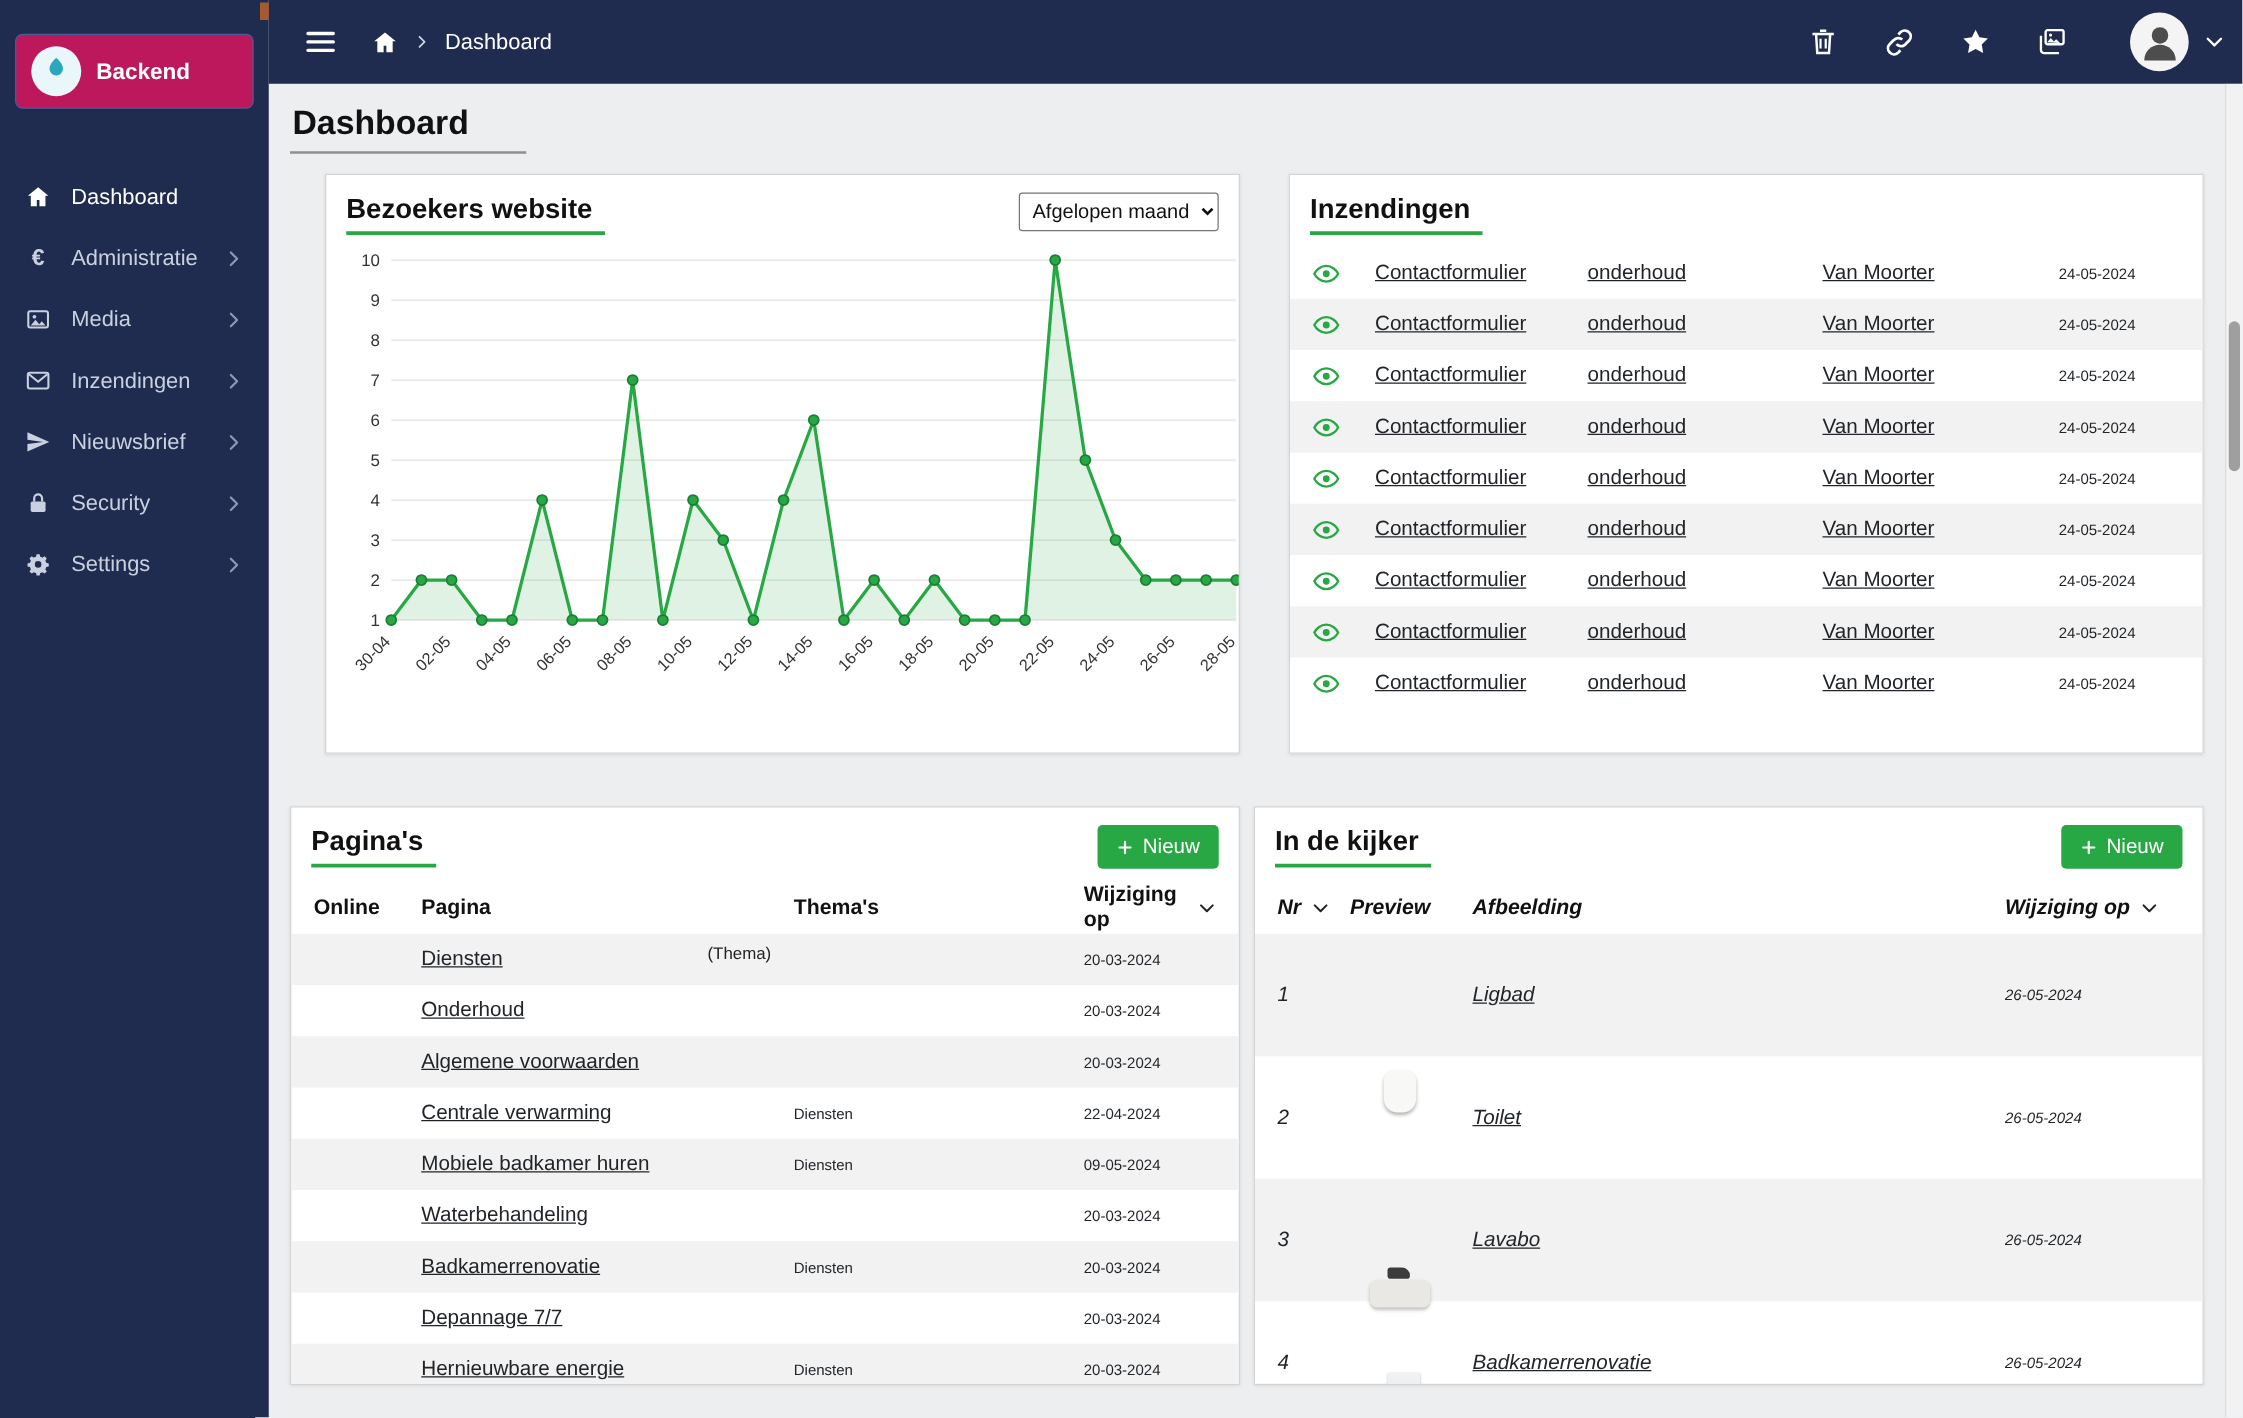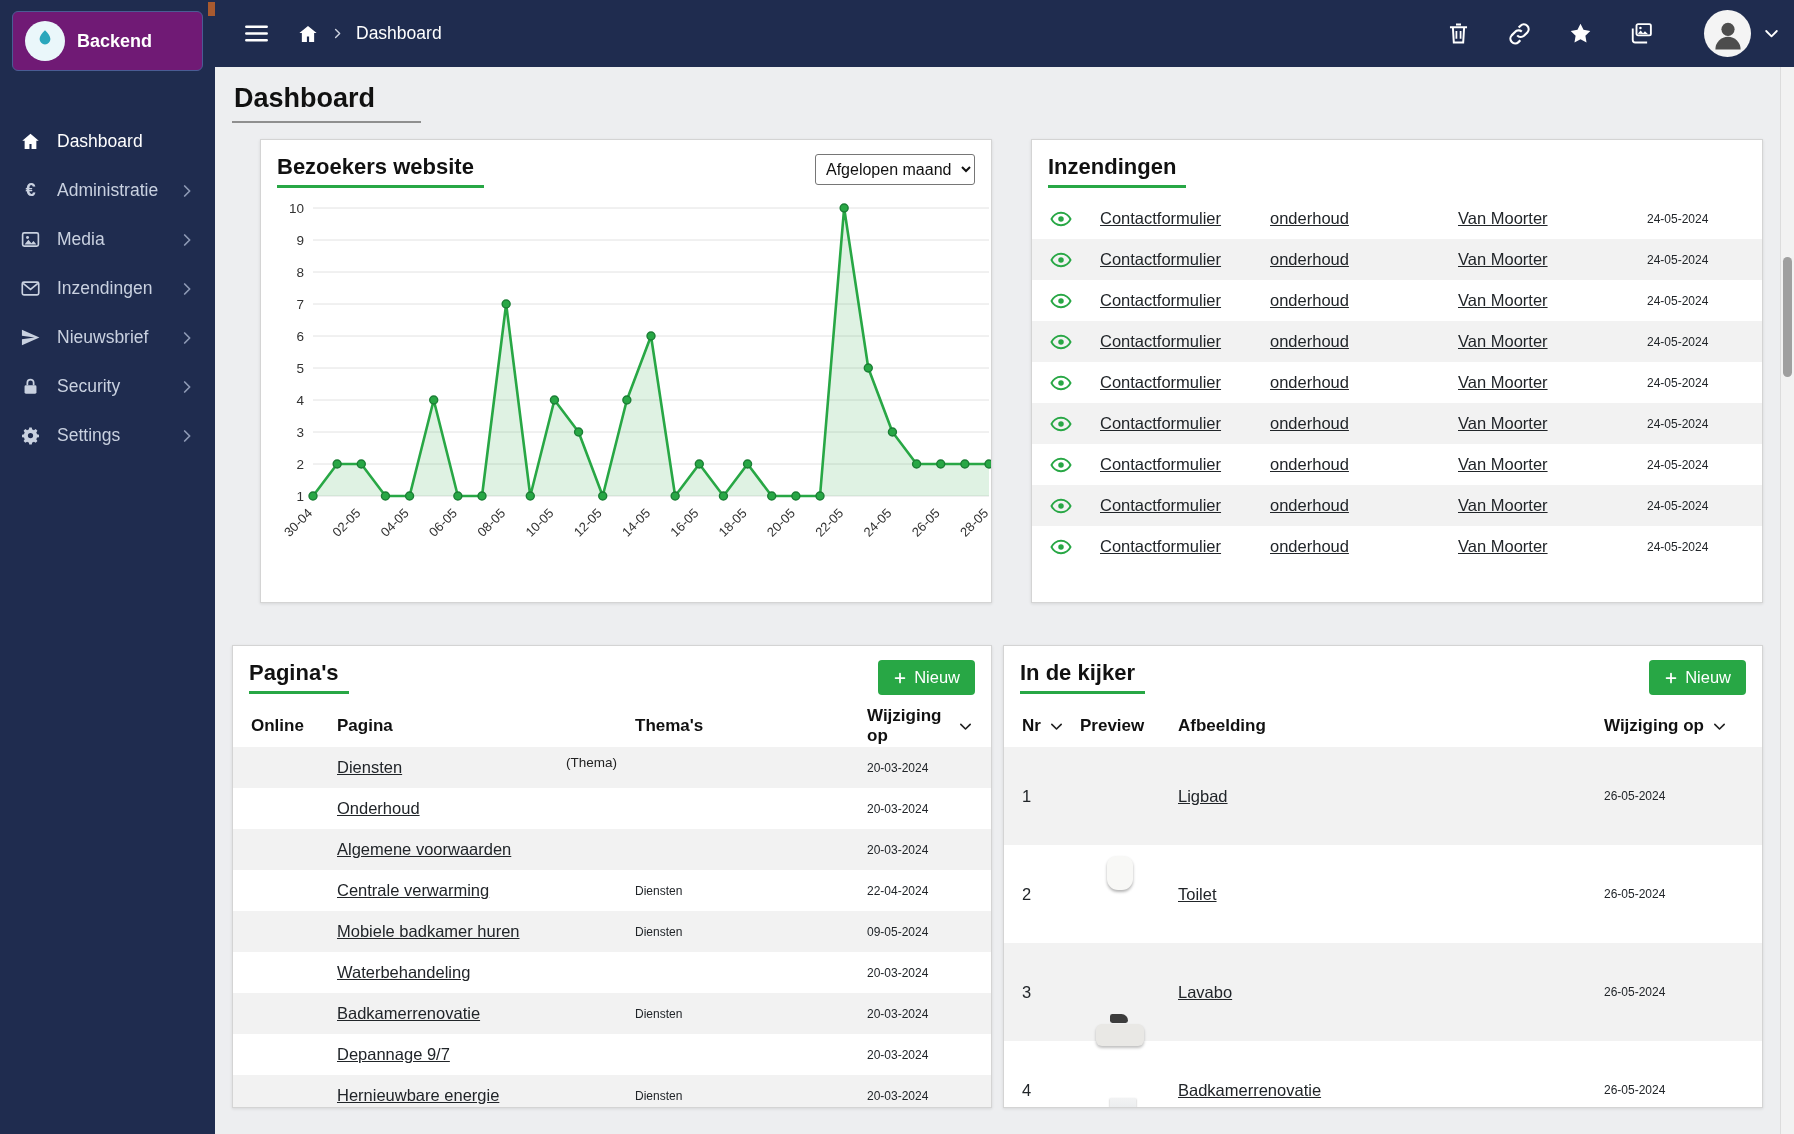--- a/index.html
+++ b/index.html
@@ -3,21 +3,21 @@
 <meta charset="utf-8">
 <style>
   * { box-sizing:border-box; margin:0; padding:0; }
   html,body { width:1794px; height:1134px; }
   body { font-family:"Liberation Sans","DejaVu Sans",sans-serif; background:#edeef0; overflow:hidden; color:#212529; }
   .app { display:flex; height:100%; }
 
   
   .sidebar { width:215px; min-width:215px; background:#1f2c4f; position:relative; }
   .sb-thumb { position:absolute; top:2px; right:0; width:7px; height:14px; background:#a85a2f; }
-  .brand { margin:11px 12px 0; background:#701a75; border:1px solid #4a5c94; border-radius:6px; padding:9px 12px; display:flex; align-items:center; gap:12px; cursor:pointer; }
+  .brand { margin:27px 12px 0; background:#be185d; border:1px solid #4a5c94; border-radius:6px; padding:9px 12px; display:flex; align-items:center; gap:12px; cursor:pointer; }
   .brand-logo { width:40px; height:40px; min-width:40px; border-radius:50%; background:#eaf7fa; display:flex; align-items:center; justify-content:center; color:#2aa7bc; }
   .brand-logo svg { width:24px; height:24px; }
   .brand-name { color:#fff; font-weight:bold; font-size:18px; }
   .nav { margin-top:46px; }
   .nav-item { display:flex; align-items:center; gap:16px; padding:14px 20px; color:#c9d1e0; font-size:17.5px; cursor:pointer; }
   .nav-item.active { color:#ffffff; }
   .nav-icon { width:21px; height:21px; display:inline-flex; }
   .nav-icon svg { width:21px; height:21px; }
   .nav-chev { margin-left:auto; width:16px; height:16px; color:#8d99b5; display:inline-flex; }
   .nav-chev svg { width:16px; height:16px; }
@@ -75,21 +75,21 @@
   .eye svg { width:22px; height:22px; }
   .eye.green { color:#28a745; }
   .eye.dark { color:#1a1a1a; cursor:default; }
 
   .pgs .tr { grid-template-columns:86px 298px 232px 1fr; }
   .pgs .head { height:42px; }
   .dot { width:15px; height:15px; border-radius:50%; background:#28a745; margin-left:6px; cursor:pointer; }
   .pg-cell { display:flex; align-items:center; }
   .note { margin-left:auto; margin-right:18px; font-size:13.5px; color:#222; transform:translateY(-5px); }
 
-  .ftd .tr { grid-template-columns:58px 98px 1fr 140px; }
+  .ftd .tr { grid-template-columns:58px 98px 1fr 140px;font-style:italic; }
   .ftd .head { height:42px; }
   .ftd .row { height:98px; }
   .nr { font-size:16.5px; }
   .thumb { width:80px; height:64px; border-radius:2px; position:relative; overflow:hidden; cursor:pointer; background:#d7d5d0; }
   .thumb-ligbad { background:linear-gradient(180deg,#d9d6d0 0%,#cdc9c2 38%,#eceae7 39%,#e3e1dd 100%); }
   .thumb-ligbad::after { content:""; position:absolute; left:7px; right:7px; bottom:5px; height:32px; background:#fbfbfa; border-radius:9px 9px 12px 12px; box-shadow:inset 0 -5px 7px rgba(0,0,0,.18), 0 2px 3px rgba(0,0,0,.22); }
   .thumb-toilet { background:linear-gradient(90deg,#a9a49c 0%,#c7c3bc 28%,#e5e3df 55%,#cfccc6 100%); }
   .thumb-toilet::after { content:""; position:absolute; left:27px; bottom:4px; width:26px; height:34px; background:#f8f8f6; border-radius:9px 9px 11px 11px; box-shadow:0 2px 3px rgba(0,0,0,.3); }
   .thumb-lavabo { background:linear-gradient(130deg,#efeeec 0%,#dddbd6 45%,#c8c5bf 100%); }
   .thumb-lavabo::before { content:""; position:absolute; left:16px; top:32px; width:48px; height:22px; background:#e9e8e5; border-radius:6px; box-shadow:0 2px 3px rgba(0,0,0,.25); }
@@ -585,21 +585,21 @@
                   <a class="lnk">Badkamerrenovatie</a>
 
                 </span>
                 <span class="cell">Diensten</span>
                 <span class="cell">20-03-2024</span>
               </div>
 
               <div class="tr">
                 <span><span class="dot"></span></span>
                 <span class="pg-cell">
-                  <a class="lnk">Depannage 9/7</a>
+                  <a class="lnk">Depannage 7/7</a>
 
                 </span>
                 <span class="cell"></span>
                 <span class="cell">20-03-2024</span>
               </div>
 
               <div class="tr striped">
                 <span><span class="dot"></span></span>
                 <span class="pg-cell">
                   <a class="lnk">Hernieuwbare energie</a>

